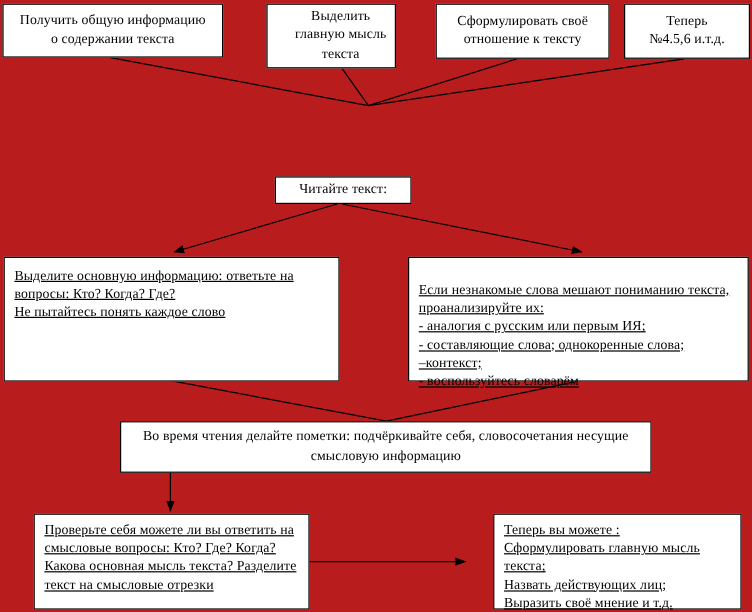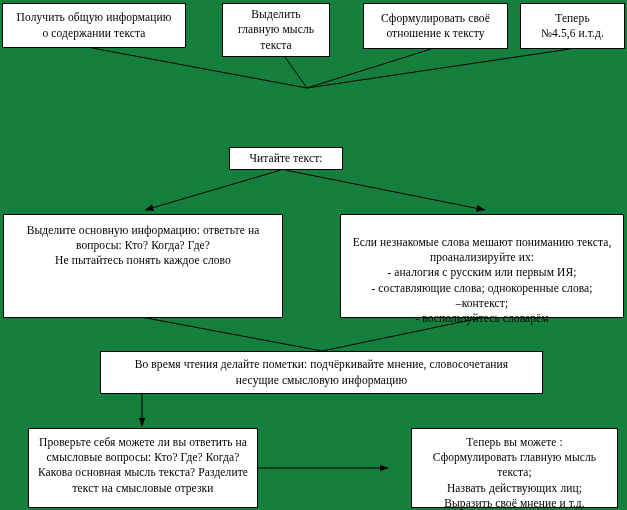--- a/index.html
+++ b/index.html
@@ -10,21 +10,21 @@
   body {
     font-family: "Liberation Serif", "DejaVu Serif", serif;
     width: 627px;
     height: 510px;
     overflow: hidden;
   }
   #diagram-root {
     position: relative;
     width: 627px;
     height: 510px;
-    background: #15803d;
+    background: #b91c1c;
   }
   #connector-layer {
     position: absolute;
     left: 0;
     top: 0;
     width: 627px;
     height: 510px;
     pointer-events: none;
   }
   .node {
@@ -33,21 +33,21 @@
     border: 1px solid #000000;
     background: #ffffff;
     color: #000000;
     font-size: 11.5px;
     line-height: 1.32;
     padding: 5px 7px;
     white-space: pre-line;
     letter-spacing: 0.1px;
   }
   .node.center { text-align: center; }
-  .node.left   { text-align: center; }
+  .node.left   { text-align: left; text-decoration: underline; }
   .node.vcenter {
     display: flex;
     flex-direction: column;
     justify-content: center;
   }
   .node.vtop {
     display: flex;
     flex-direction: column;
     justify-content: flex-start;
   }
@@ -79,21 +79,21 @@
     <line x1="142" y1="394" x2="142" y2="426" stroke="#000000" stroke-width="1" marker-end="url(#arrowhead)"></line>
 
     <line x1="258" y1="468" x2="388" y2="468" stroke="#000000" stroke-width="1" marker-end="url(#arrowhead)"></line>
   </svg>
 
   <div class="node center vcenter" style="left:2px; top:3px; width:184px; height:45px;">
     <span class="node-text">Получить общую информацию
 о содержании текста</span>
   </div>
 
-  <div class="node center vcenter" style="left:222px; top:3px; width:108px; height:54px;">
+  <div class="node center vcenter" style="left:222px; top:3px; width:108px; height:54px;align-items:flex-end;">
     <span class="node-text">Выделить
 главную мысль
 текста</span>
   </div>
 
   <div class="node center vcenter" style="left:363px; top:3px; width:145px; height:46px;">
     <span class="node-text">Сформулировать своё
 отношение к тексту</span>
   </div>
 
@@ -114,21 +114,21 @@
 
   <div class="node left vtop" style="left:340px; top:214px; width:284px; height:104px; padding:20px 8px;">
     <span class="node-text">Если незнакомые слова мешают пониманию текста, проанализируйте их:
  - аналогия с русским или первым ИЯ;
 - составляющие слова; однокоренные слова;
 –контекст;
 - воспользуйтесь словарём</span>
   </div>
 
   <div class="node center vcenter" style="left:100px; top:351px; width:443px; height:43px; padding:4px 14px;">
-    <span class="node-text">Во время чтения делайте пометки: подчёркивайте мнение, словосочетания несущие смысловую информацию</span>
+    <span class="node-text">Во время чтения делайте пометки: подчёркивайте себя, словосочетания несущие смысловую информацию</span>
   </div>
 
   <div class="node left vtop" style="left:28px; top:428px; width:230px; height:80px; padding:6px 8px;">
     <span class="node-text">Проверьте себя можете ли вы ответить на смысловые вопросы: Кто? Где? Когда? Какова основная мысль текста? Разделите текст на смысловые отрезки</span>
   </div>
 
   <div class="node left vtop" style="left:411px; top:428px; width:207px; height:80px; padding:6px 8px;">
     <span class="node-text">Теперь вы можете :
 Сформулировать главную мысль текста;
 Назвать действующих лиц;

